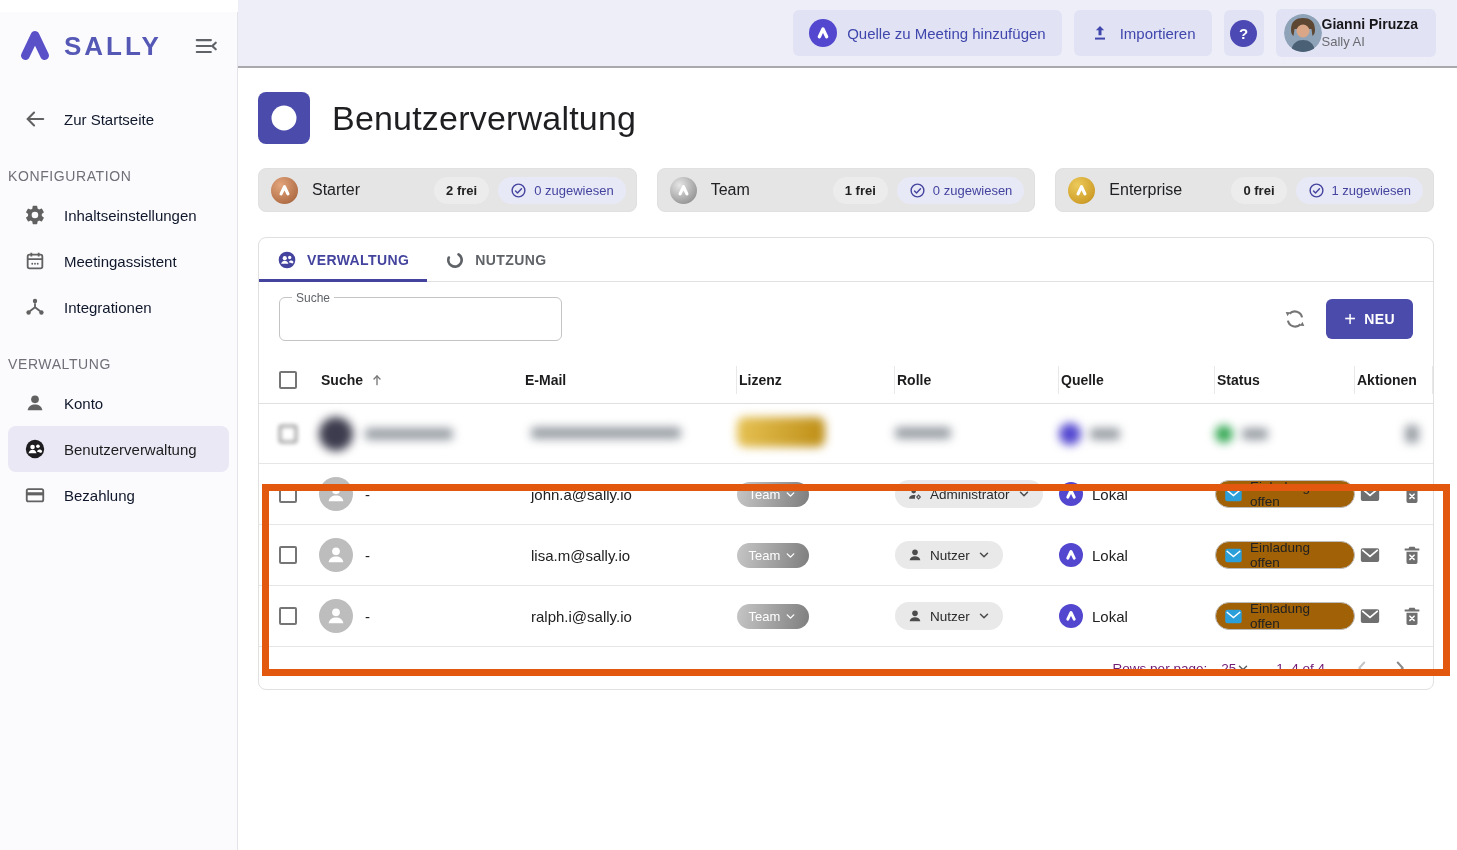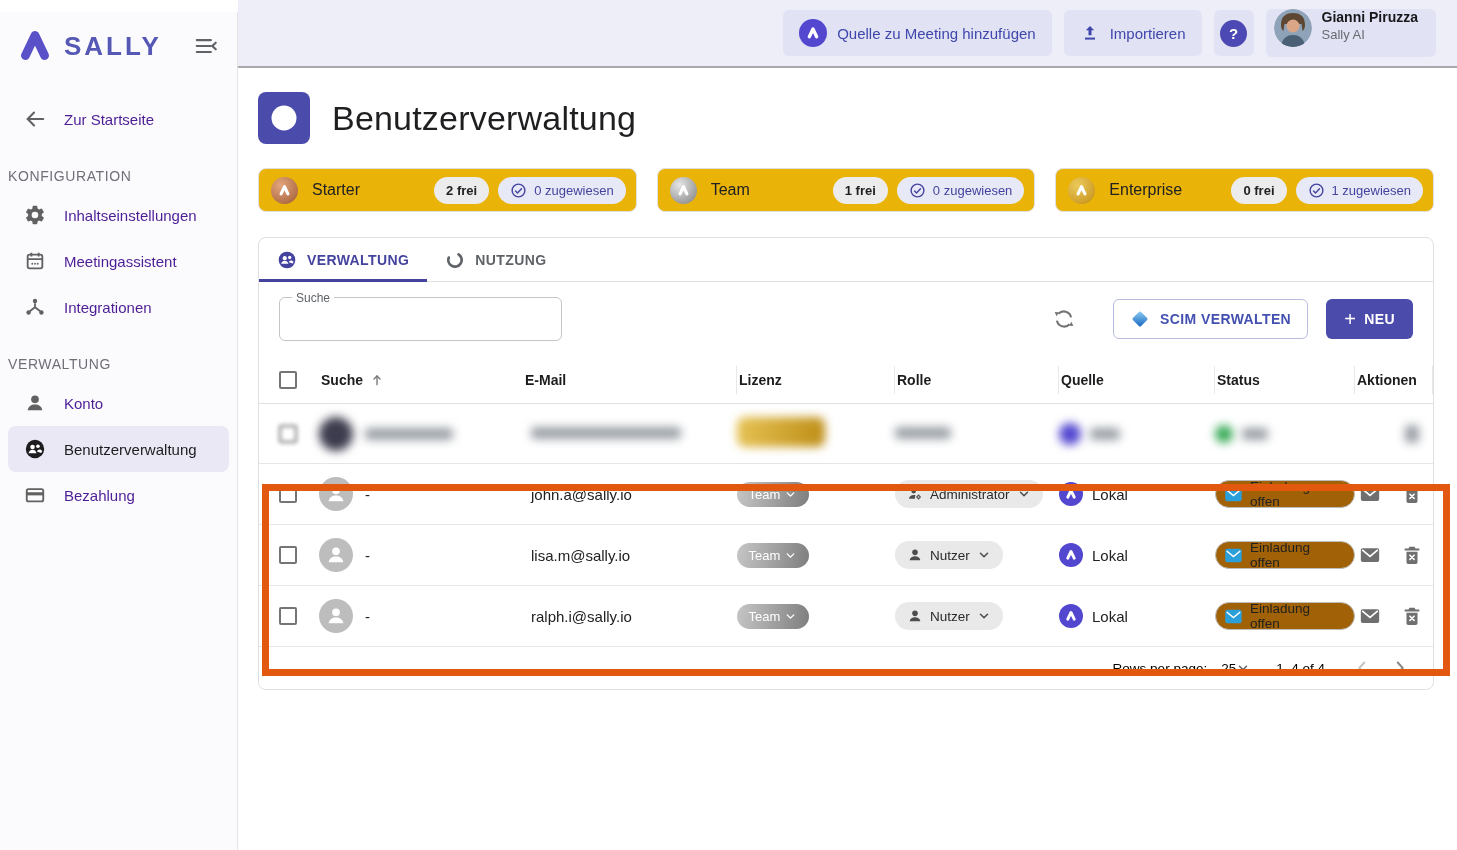--- a/index.html
+++ b/index.html
@@ -15,21 +15,21 @@
     position:absolute; left:0; top:12px; width:238px; height:850px;
     background:#fbfbfe; border-right:1px solid #e3e3ea; z-index:2;
   }
   .logo-row { height:68px; display:flex; align-items:center; padding:0 18px 0 14px; }
   .logo-mark { width:42px; height:42px; color:#5a50c8; }
   .logo-text { font-size:26px; font-weight:bold; letter-spacing:3px; color:#5558b5; margin-left:8px; flex:1; }
   .collapse-btn { width:26px; height:26px; color:#5f6368; cursor:pointer; }
 
   .side-item { height:46px; display:flex; align-items:center; padding-left:24px; cursor:pointer; }
   .side-item .s-icon { width:22px; height:22px; color:#616161; margin-right:18px; flex:none; }
-  .side-item .s-label { font-size:15px; color:#4c1d95; }
+  .side-item .s-label { font-size:15px; color:#0f172a; }
   .back-item { margin-top:16px; }
   .back-item .s-label { font-weight:500; }
   .section-label {
     font-size:14px; font-weight:normal; letter-spacing:.6px; color:#6f6f78;
     padding:26px 0 8px 8px;
   }
   .side-item.active {
     background:#e9e8f4; border-radius:8px; margin:0 8px; padding-left:16px;
   }
   .side-item.active .s-icon { color:#1d1d1f; }
@@ -44,35 +44,35 @@
   .tb-btn {
     background:#e1e2f4; border-radius:6px; height:46px; display:flex; align-items:center;
     gap:10px; padding:0 16px; cursor:pointer; font-size:15px; color:#3f47ad; font-weight:500;
   }
   .sally-circle { width:28px; height:28px; border-radius:50%; background:#5347cf; display:flex; align-items:center; justify-content:center; flex:none; }
   .sally-circle svg { width:16px; height:16px; color:#fff; }
   .upload-ic { width:20px; height:20px; color:#3f47ad; }
   .help-btn { width:40px; justify-content:center; padding:0; }
   .help-circle { width:27px; height:27px; border-radius:50%; background:#4c49b4; color:#fff;
     display:flex; align-items:center; justify-content:center; font-size:15px; font-weight:bold; }
-  .user-chip { background:#e1e2f4; border-radius:6px; height:48px; display:flex; align-items:flex-start; gap:10px; padding:0 18px 0 8px; cursor:pointer; }
+  .user-chip { background:#e1e2f4; border-radius:6px; height:48px; display:flex; align-items:center; padding:0 18px 0 8px; cursor:pointer; }
   .avatar-photo { width:38px; height:38px; border-radius:50%; overflow:hidden; flex:none; }
   .user-name { font-size:14px; font-weight:bold; color:#17171a; line-height:1.25; }
   .user-org { font-size:13px; color:#6a6a70; line-height:1.25; }
 
   
   .main { position:absolute; left:238px; top:70px; right:0; bottom:0; background:#fff; padding:0 23px 0 20px; }
   .page-head { display:flex; align-items:center; margin-top:22px; }
   .page-head-icon { width:52px; height:52px; border-radius:8px; background:#4b4bab; display:flex; align-items:center; justify-content:center; }
   .page-head-icon svg { width:30px; height:30px; color:#fff; }
   .page-title { font-size:34px; font-weight:500; color:#1f1f22; margin-left:22px; letter-spacing:.2px; }
 
   
   .lic-row { display:flex; gap:20px; margin-top:24px; }
-  .lic-card { flex:1; height:44px; border:1px solid #e0e0e0; border-radius:8px; background:#eab308;
+  .lic-card { flex:1; height:44px; border:1px solid #e0e0e0; border-radius:8px; background:#e5e5e5;
     display:flex; align-items:center; padding:0 10px 0 12px; }
   .medal { width:27px; height:27px; border-radius:50%; display:flex; align-items:center; justify-content:center; flex:none; }
   .medal svg { width:15px; height:15px; color:#fff; }
   .medal.bronze { background:radial-gradient(circle at 35% 30%, #e3a57c, #b4714a 70%, #8f5433); }
   .medal.silver { background:radial-gradient(circle at 35% 30%, #e6e6e6, #9d9d9d 70%, #7c7c7c); }
   .medal.gold   { background:radial-gradient(circle at 35% 30%, #ecca5b, #d0a02b 70%, #a87c14); }
   .lic-name { font-size:16px; color:#202124; margin-left:14px; flex:1; }
   .pill { height:27px; border-radius:14px; display:flex; align-items:center; padding:0 12px; font-size:13px; font-weight:bold; }
   .pill.free { background:#ececec; color:#212121; }
   .pill.assigned { background:#e8e9f7; color:#44449f; gap:7px; margin-left:9px; font-weight:500; }
@@ -131,21 +131,21 @@
 
   
   .blur-row { height:60px; border-bottom:1px solid #e6e6e6; }
   .bl { filter:blur(5px); }
   .blob { background:#9aa0a6; border-radius:4px; height:12px; }
   .blur-avatar { width:34px; height:34px; border-radius:50%; background:#3c3c4e; }
   .gold-chip { width:88px; height:30px; border-radius:8px; background:linear-gradient(100deg,#e7c355,#bd8d15); }
   .purple-dot { width:22px; height:22px; border-radius:50%; background:#5347cf; }
   .green-dot { width:18px; height:18px; border-radius:50%; background:#34a853; }
 
-  .pag-row { height:42px; display:flex; align-items:center; justify-content:flex-end; gap:26px; padding-right:22px; font-size:13.5px; color:#000000; }
+  .pag-row { height:42px; display:flex; align-items:center; justify-content:flex-end; gap:26px; padding-right:22px; font-size:13.5px; color:#701a75; }
   .rpp { display:flex; align-items:center; cursor:pointer; }
   .rpp .chev { width:14px; height:14px; color:#5f6368; }
   .pag-chev { width:22px; height:22px; cursor:pointer; }
   .pag-chev.prev { color:#c4c4c4; }
   .pag-chev.next { color:#8a8a8a; }
 
   
   .highlight-box {
     position:absolute; left:262px; top:554px; width:1188px; height:192px;
     border:7px solid #e2580e; z-index:6; pointer-events:none;
@@ -452,26 +452,20 @@
 
     <div class="toolbar-row">
       <div class="search-field">
         <span class="search-label">Suche</span>
         <input type="text" aria-label="Suche" style="">
       </div>
       <div class="toolbar-spacer"></div>
       <svg class="icon-btn">
           <use href="#i-sync"></use>
         </svg>
-      <button class="scim-btn">
-        <svg>
-            <use href="#i-diamond"></use>
-          </svg>
-        <span>SCIM VERWALTEN</span>
-      </button>
       <button class="neu-btn">
         <span class="neu-plus">+</span>
         <span>NEU</span>
       </button>
     </div>
 
     <div class="tgrid thead">
       <span class="cb"></span>
       <span class="th">
         <span>Suche</span>

